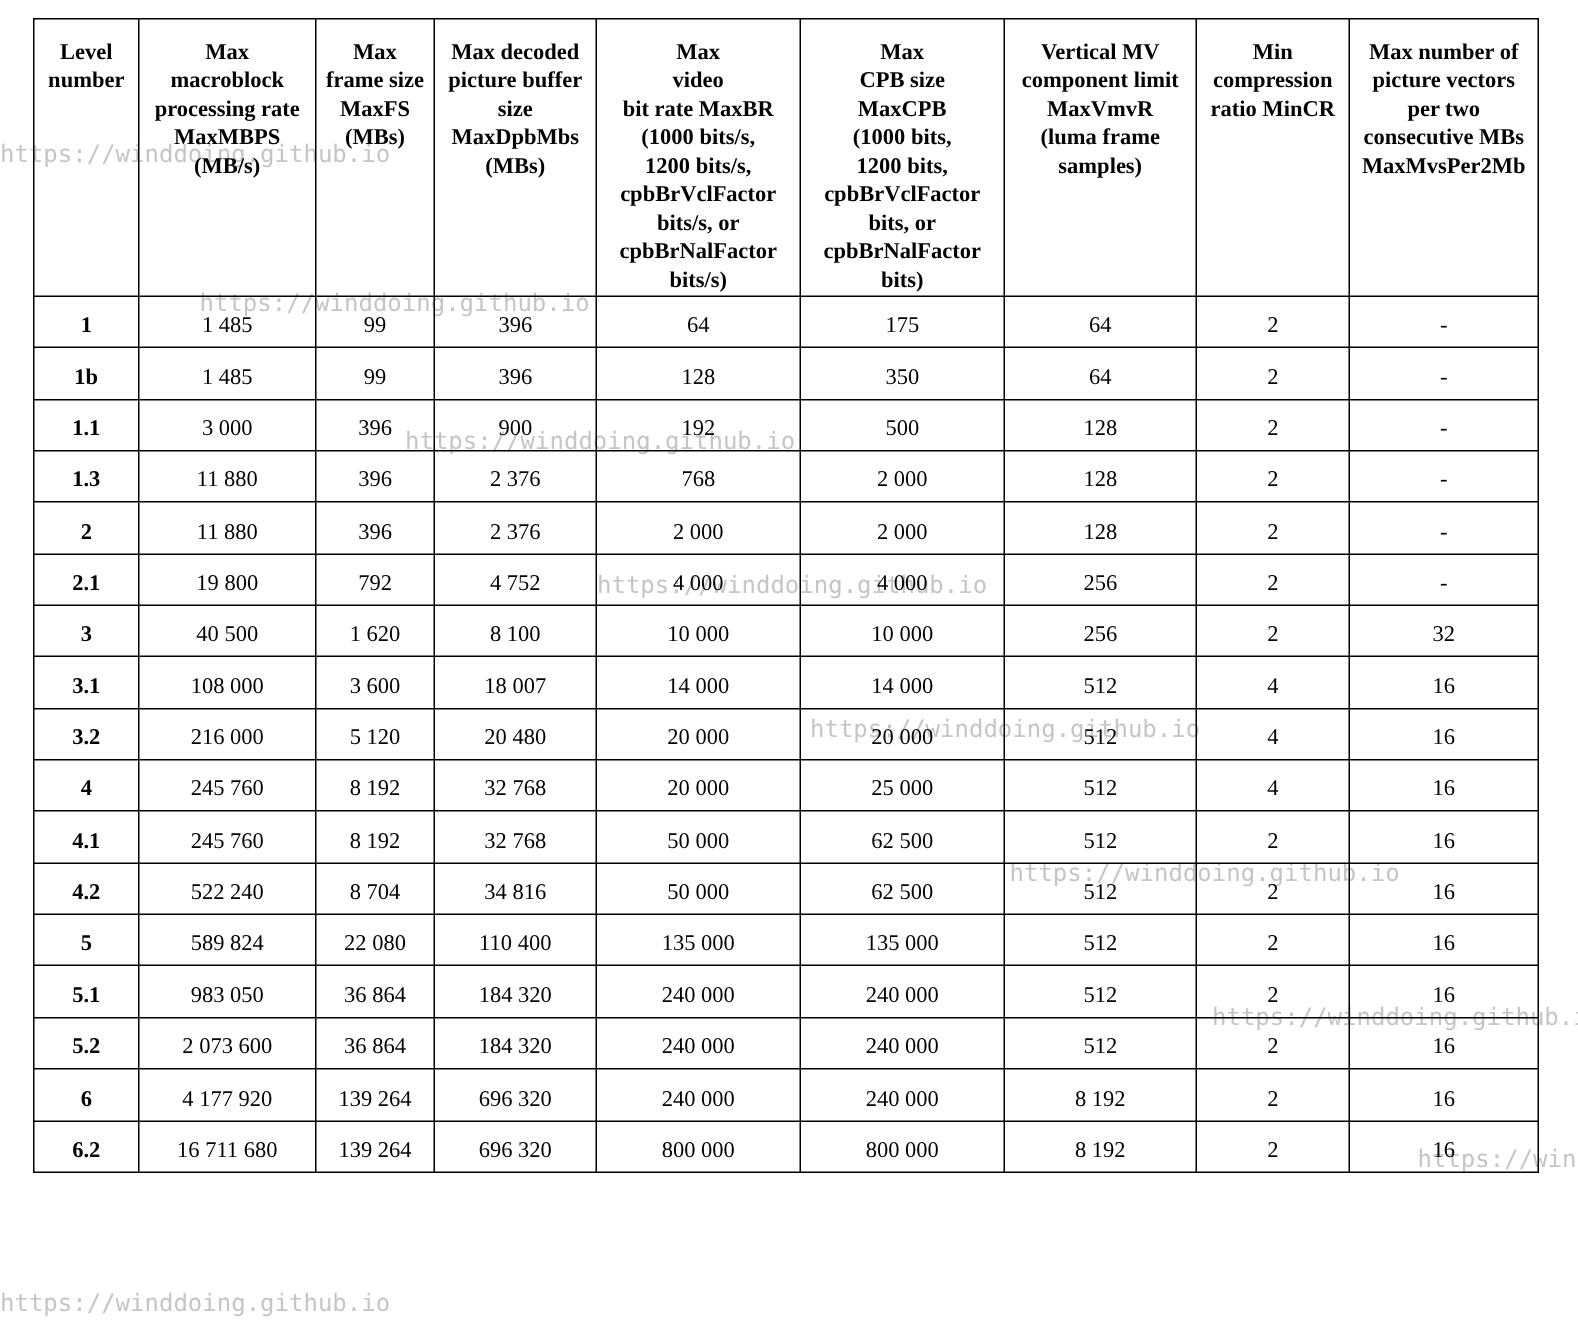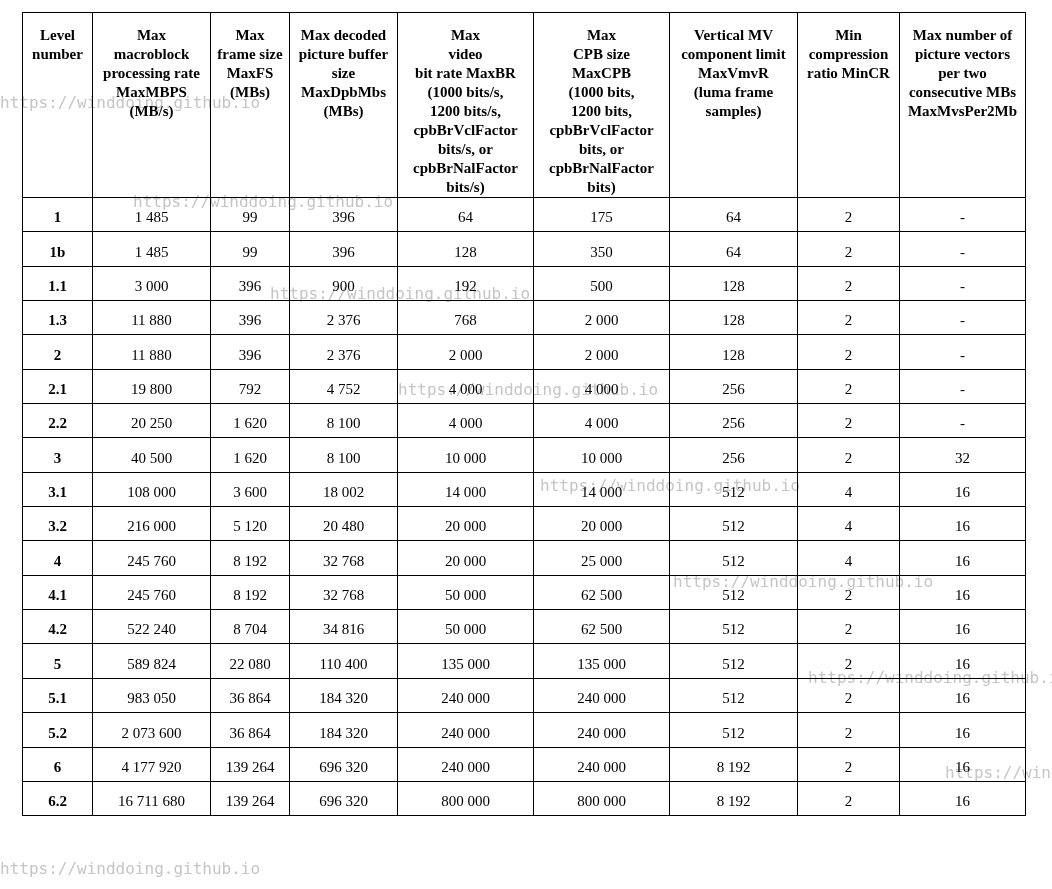--- a/index.html
+++ b/index.html
@@ -200,46 +200,35 @@
           <td class="value-cell">19 800</td>
           <td class="value-cell">792</td>
           <td class="value-cell">4 752</td>
           <td class="value-cell">4 000</td>
           <td class="value-cell">4 000</td>
           <td class="value-cell">256</td>
           <td class="value-cell">2</td>
           <td class="value-cell">-</td>
         </tr>
         <tr>
-          <td class="level-cell">2.2</td>
-          <td class="value-cell">20 250</td>
-          <td class="value-cell">1 620</td>
-          <td class="value-cell">8 100</td>
-          <td class="value-cell">4 000</td>
-          <td class="value-cell">4 000</td>
-          <td class="value-cell">256</td>
-          <td class="value-cell">2</td>
-          <td class="value-cell">-</td>
-        </tr>
-        <tr>
           <td class="level-cell">3</td>
           <td class="value-cell">40 500</td>
           <td class="value-cell">1 620</td>
           <td class="value-cell">8 100</td>
           <td class="value-cell">10 000</td>
           <td class="value-cell">10 000</td>
           <td class="value-cell">256</td>
           <td class="value-cell">2</td>
           <td class="value-cell">32</td>
         </tr>
         <tr>
           <td class="level-cell">3.1</td>
           <td class="value-cell">108 000</td>
           <td class="value-cell">3 600</td>
-          <td class="value-cell">18 002</td>
+          <td class="value-cell">18 007</td>
           <td class="value-cell">14 000</td>
           <td class="value-cell">14 000</td>
           <td class="value-cell">512</td>
           <td class="value-cell">4</td>
           <td class="value-cell">16</td>
         </tr>
         <tr>
           <td class="level-cell">3.2</td>
           <td class="value-cell">216 000</td>
           <td class="value-cell">5 120</td>

